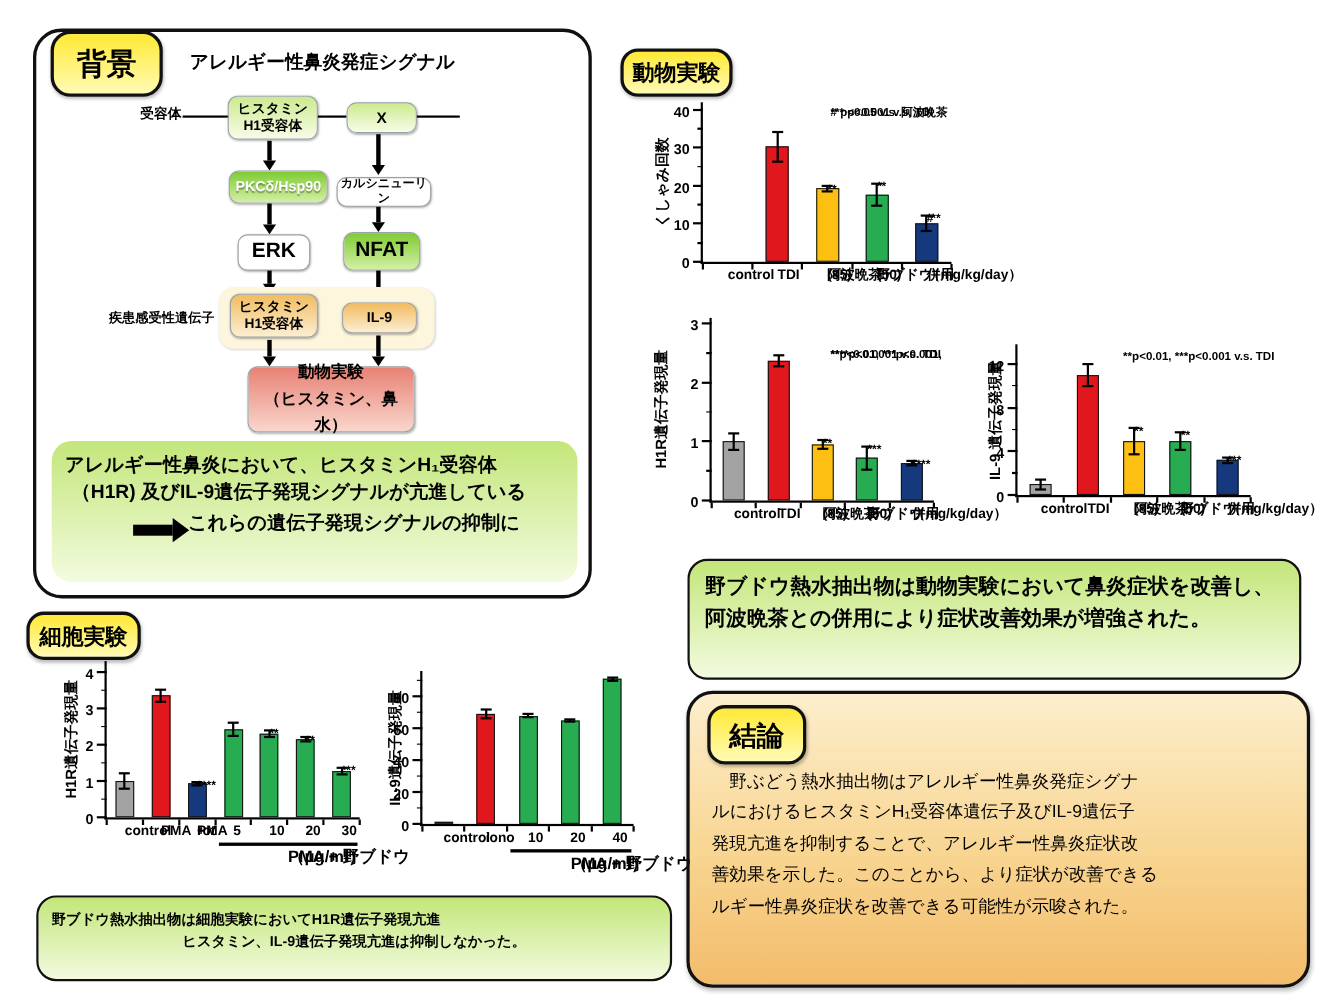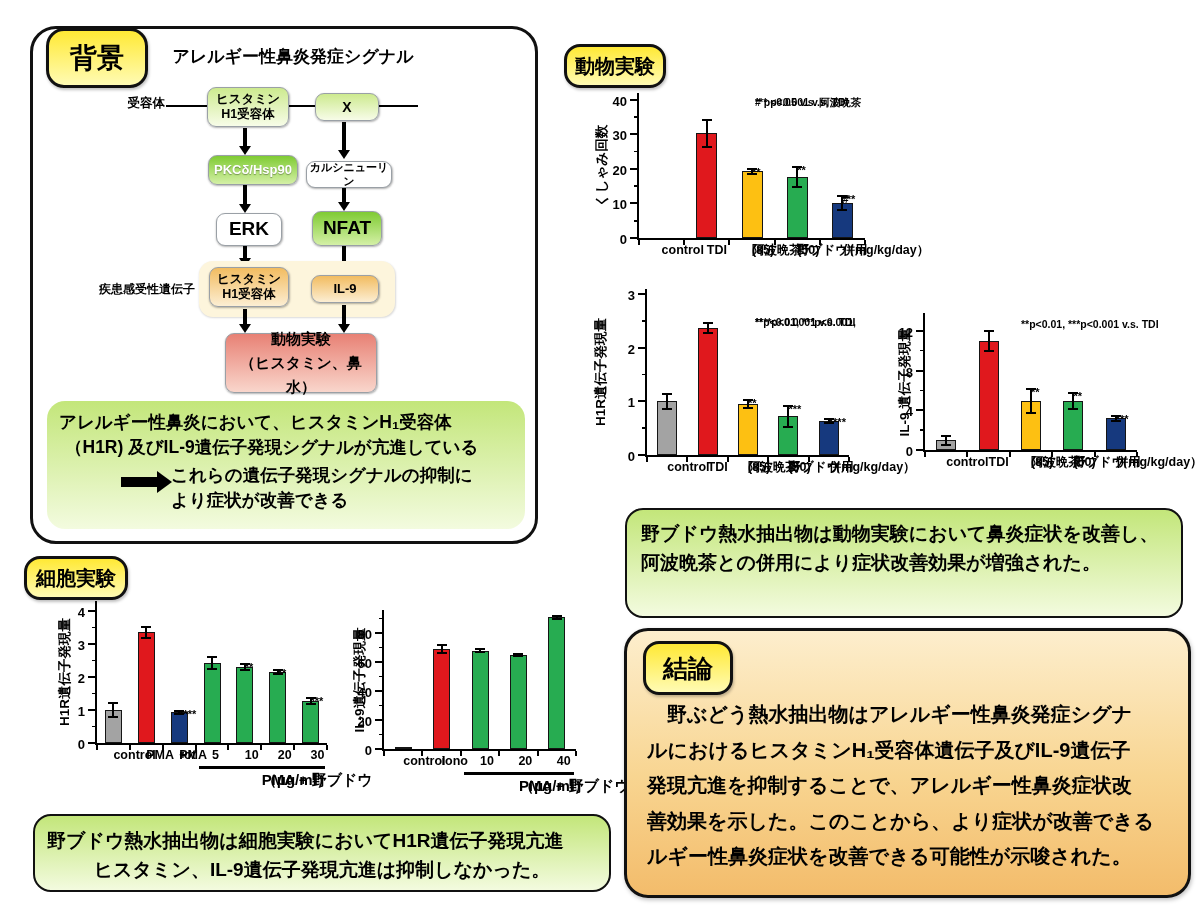--- a/index.html
+++ b/index.html
@@ -99,21 +99,20 @@
       <span>（ヒスタミン、鼻水）</span>
     </div>
 
     <div class="greenbox" style="left:14px;top:372px;width:478px;height:128px;padding:9px 12px;box-sizing:border-box;font-size:17.5px;line-height:1.45;">
       <div>アレルギー性鼻炎において、ヒスタミンH₁受容体</div>
       <div style="text-indent:6px;">（H1R) 及びIL-9遺伝子発現シグナルが亢進している</div>
       <div style="display:flex;gap:14px;margin-top:2px;margin-left:62px;">
         <div class="arrow-r"></div>
         <div>
           <div>これらの遺伝子発現シグナルの抑制に</div>
-          <div>より症状が改善できる</div>
         </div>
       </div>
     </div>
   </div>
 
   <div class="badge" style="left:46px;top:28px;width:96px;height:54px;font-size:27px;border-radius:18px;">
     <span>背景</span>
   </div>
 
   <div class="badge" style="left:564px;top:44px;width:96px;height:38px;font-size:20px;">
@@ -491,27 +490,27 @@
           <div>（μg/ml）</div>
         </div>
       </div>
     </div>
 
   <div class="greenbox bordered" style="left:625px;top:508px;width:558px;height:110px;padding:9px 14px;box-sizing:border-box;font-size:19px;line-height:1.55;">
     <div>野ブドウ熱水抽出物は動物実験において鼻炎症状を改善し、</div>
     <div>阿波晩茶との併用により症状改善効果が増強された。</div>
   </div>
 
-  <div class="greenbox bordered" style="left:33px;top:814px;width:578px;height:78px;padding:10px 12px;box-sizing:border-box;font-size:19px;line-height:1.55;">
+  <div class="greenbox bordered" style="left:33px;top:814px;width:578px;height:78px;padding:10px 12px;box-sizing:border-box;font-size:13px;line-height:1.55;">
     <div>野ブドウ熱水抽出物は細胞実験においてH1R遺伝子発現亢進</div>
     <div style="text-align:center;">ヒスタミン、IL-9遺伝子発現亢進は抑制しなかった。</div>
   </div>
 
   <div class="concl" style="left:624px;top:628px;width:561px;height:264px;">
-    <div style="position:absolute;left:20px;top:66px;width:526px;font-weight:bold;font-size:20px;line-height:1.78;">
+    <div style="position:absolute;left:20px;top:66px;width:526px;font-weight:normal;font-size:16px;line-height:1.78;">
       <div>　野ぶどう熱水抽出物はアレルギー性鼻炎発症シグナ</div>
       <div>ルにおけるヒスタミンH₁受容体遺伝子及びIL-9遺伝子</div>
       <div>発現亢進を抑制することで、アレルギー性鼻炎症状改</div>
       <div>善効果を示した。このことから、より症状が改善できる</div>
       <div>ルギー性鼻炎症状を改善できる可能性が示唆された。</div>
     </div>
   </div>
   <div class="badge" style="left:643px;top:641px;width:84px;height:48px;font-size:25px;">
     <span>結論</span>
   </div>

